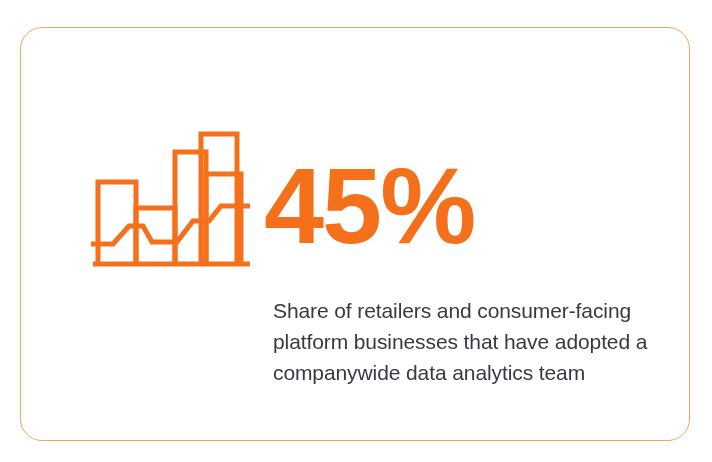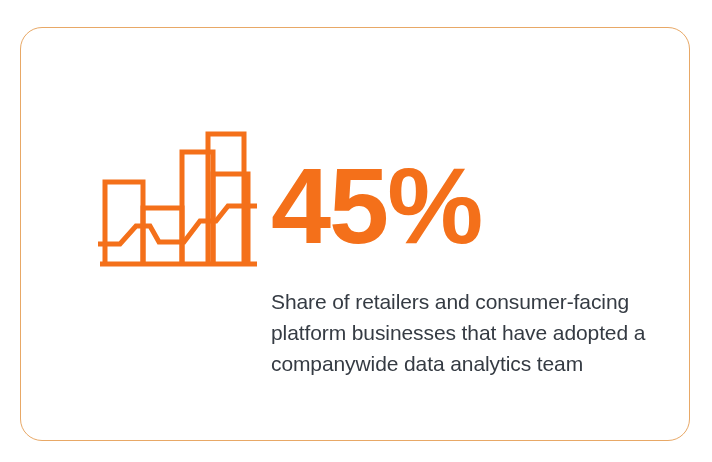--- a/index.html
+++ b/index.html
@@ -23,21 +23,21 @@
     height: 414px;
     box-sizing: border-box;
     border: 1px solid #E8A866;
     border-radius: 22px;
     background: #ffffff;
   }
 
   
   .card-inner {
     position: absolute;
-    left: 7px;
+    left: 0;
     top: 0;
     width: 100%;
     height: 100%;
   }
 
   
   .stat-icon {
     position: absolute;
     left: 68px;
     top: 98px;
@@ -63,21 +63,21 @@
     font-size: 108px;
     font-weight: bold;
     line-height: 0.88;
     letter-spacing: -2px;
     color: #F4701A;
     margin: 0;
     white-space: nowrap;
   }
 
   .stat-description {
-    margin: 0;
+    margin: 9px;
     padding-top: 33px;
     font-family: "Liberation Sans", sans-serif;
     font-size: 21px;
     font-weight: normal;
     line-height: 1.48;
     letter-spacing: -0.1px;
     color: #353B43;
     max-width: 390px;
   }
 </style>

